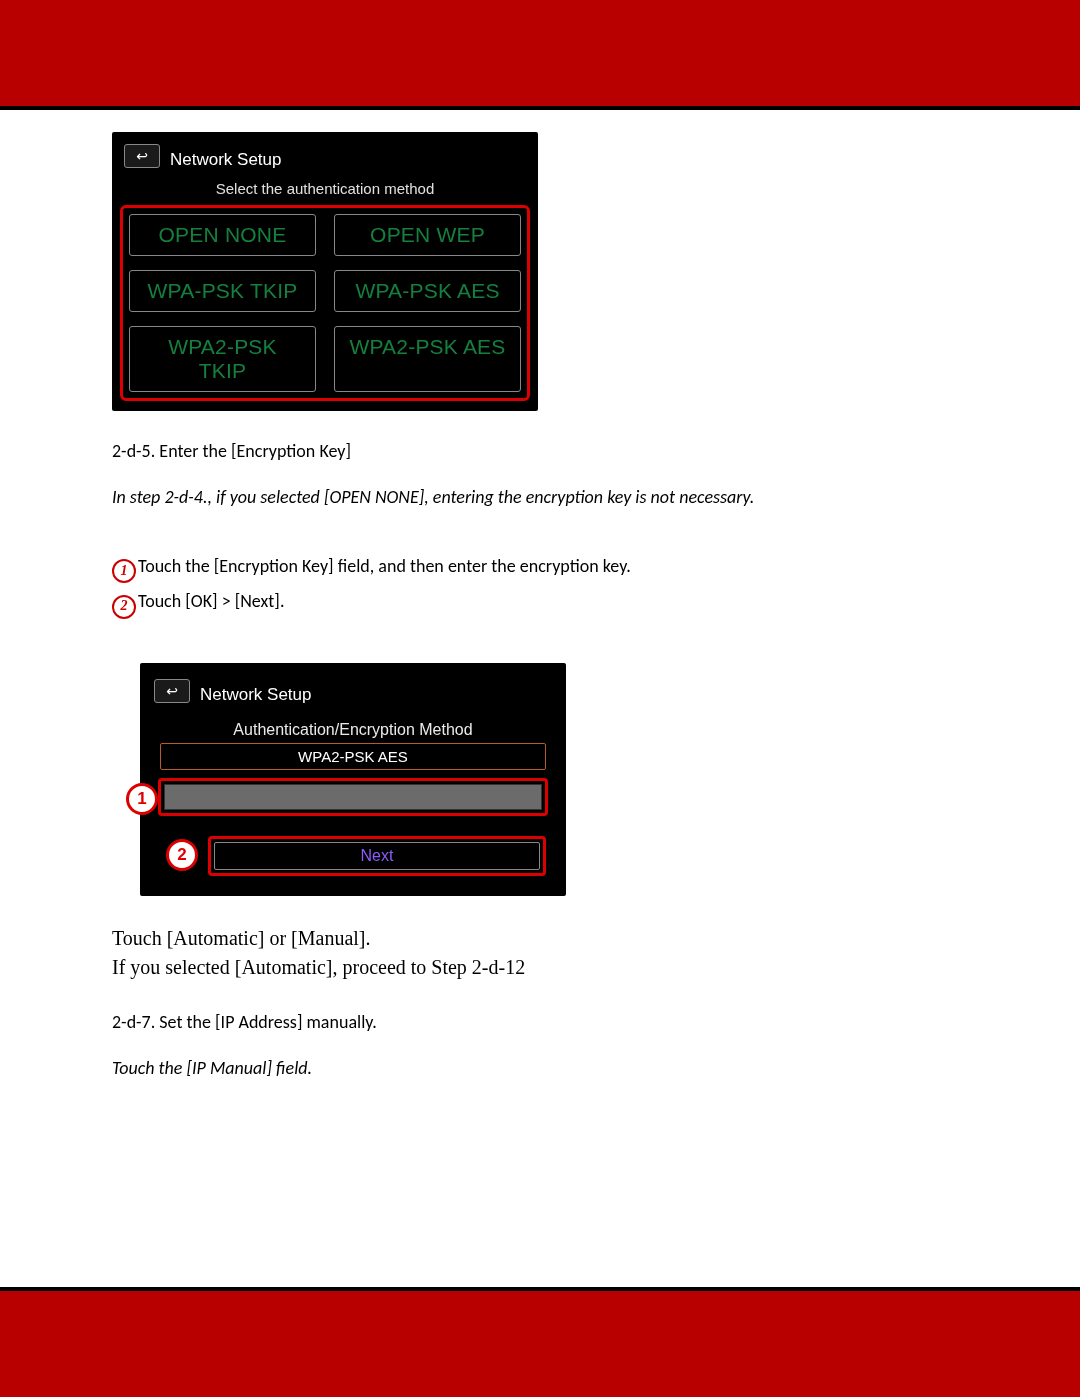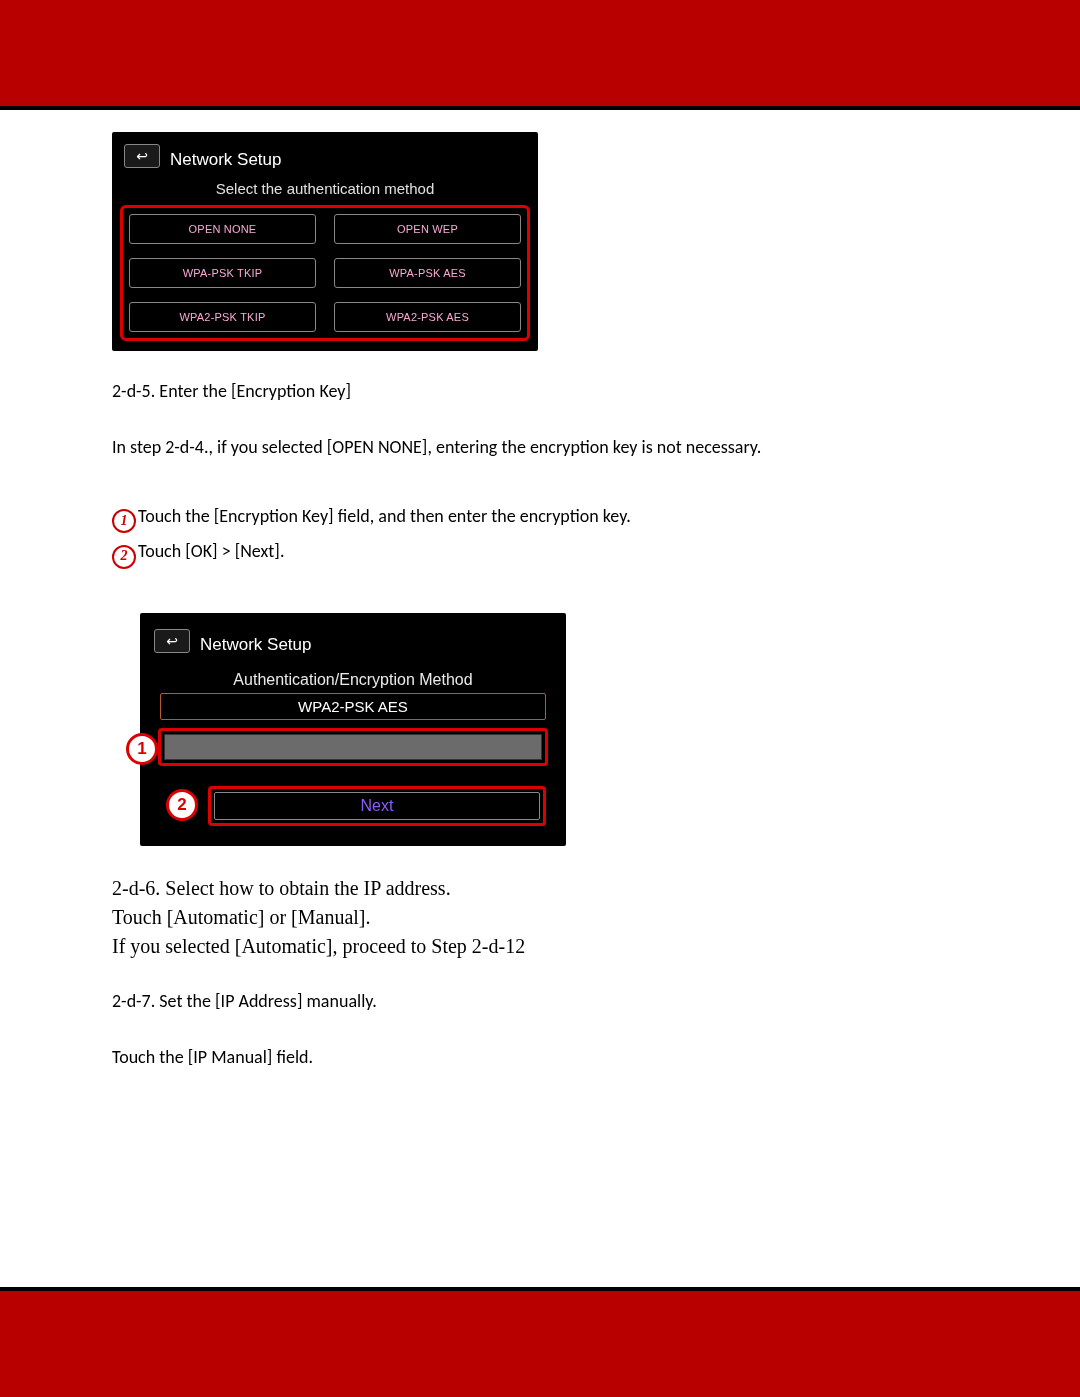--- a/index.html
+++ b/index.html
@@ -92,35 +92,35 @@
   }
   .auth-grid {
     display: grid;
     grid-template-columns: 1fr 1fr;
     gap: 14px 18px;
   }
   .auth-btn {
     border: 1px solid #888;
     border-radius: 3px;
     background: #000;
-    color: #f9a8d4;
+    color: #15803d;
     text-align: center;
     padding: 8px 12px;
-    font-size: 11px;
+    font-size: 21px;
     letter-spacing: 0.2px;
   }
 
   
   .body-text {
     font-size: 18px;
     color: #000;
     line-height: 1.35;
   }
   .mt-28 { margin-top: 28px; }
-  .mt-22 { margin-top: 32px; }
+  .mt-22 { margin-top: 22px; font-style: italic; }
   .mt-44 { margin-top: 44px; }
   .circ {
     display: inline-flex;
     align-items: center;
     justify-content: center;
     width: 20px;
     height: 20px;
     border: 2.4px solid #c00;
     color: #c00;
     border-radius: 50%;
@@ -278,21 +278,20 @@
         <div class="next-row">
           <div class="marker marker2">2</div>
           <div class="next-frame">
             <div class="next-btn">Next</div>
           </div>
         </div>
       </div>
     </div>
 
     <div class="serif-block">
-      <div>2-d-6. Select how to obtain the IP address.</div>
       <div>Touch [Automatic] or [Manual].</div>
       <div>If you selected [Automatic], proceed to Step 2-d-12</div>
     </div>
 
     <div class="body-text mt-28">2-d-7. Set the [IP Address] manually.</div>
     <div class="body-text mt-22">Touch the [IP Manual] field.</div>
 
   </div>
 
   <div class="band-bottom-line"></div>

